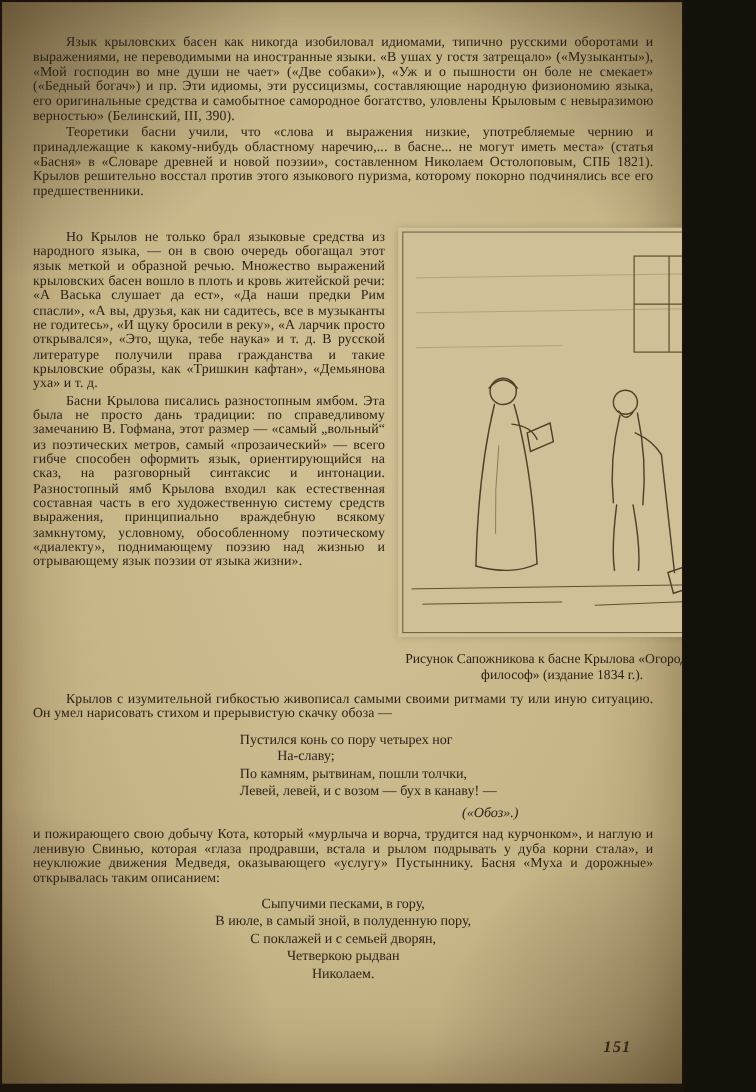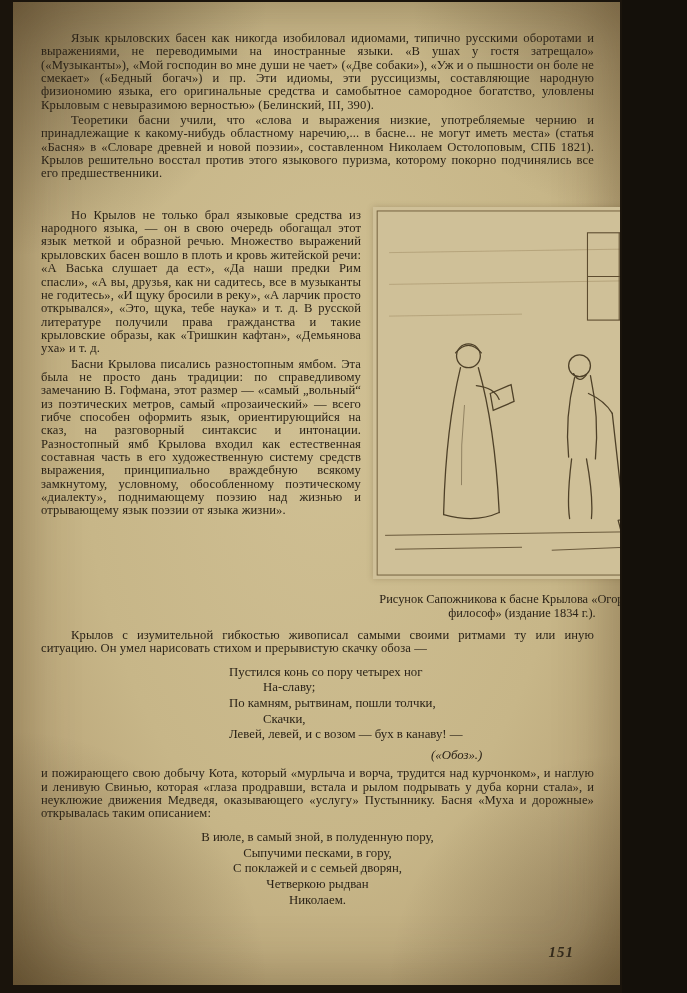--- a/index.html
+++ b/index.html
@@ -4,21 +4,21 @@
 <style>
   * { margin: 0; padding: 0; box-sizing: border-box; }
   html, body { width: 687px; height: 993px; }
   body {
     background: #14100a;
     font-family: "Liberation Serif", "DejaVu Serif", serif;
     overflow: hidden;
   }
   .scan {
     width: 622px; height: 993px;
-    padding: 2px 2px 8px 13px;
+    padding: 2px 2px 8px 2px;
     background: #1a140c;
   }
   .page {
     position: relative;
     width: 100%; height: 100%;
     padding: 28px 26px 14px 28px;
     color: #2b2318;
     background:
       radial-gradient(circle at 0% 0%, rgba(46,32,14,0.45), rgba(46,32,14,0) 22%),
       radial-gradient(circle at 100% 0%, rgba(46,32,14,0.28), rgba(46,32,14,0) 18%),
@@ -158,30 +158,29 @@
         <div class="caption">Рисунок Сапожникова к басне Крылова «Огородник и философ» (издание 1834 г.).</div>
       </div>
     </div>
 
     <p class="para after-columns">Крылов с изумительной гибкостью живописал самыми своими ритмами ту или иную ситуацию. Он умел нарисовать стихом и прерывистую скачку обоза —</p>
 
     <div class="verse">
       <div class="vline">Пустился конь со пору четырех ног</div>
       <div class="vline ind">На-славу;</div>
       <div class="vline">По камням, рытвинам, пошли толчки,</div>
-      <div class="vline ind">Скачки,</div>
       <div class="vline">Левей, левей, и с возом — бух в канаву! —</div>
       <div class="attr">(«Обоз».)</div>
     </div>
 
     <p class="para no-indent">и пожирающего свою добычу Кота, который «мурлыча и ворча, трудится над курчонком», и наглую и ленивую Свинью, которая «глаза продравши, встала и рылом подрывать у дуба корни стала», и неуклюжие движения Медведя, оказывающего «услугу» Пустыннику. Басня «Муха и дорожные» открывалась таким описанием:</p>
 
     <div class="verse-centered">
+      <div class="vline">Сыпучими песками, в гору,</div>
       <div class="vline">В июле, в самый зной, в полуденную пору,</div>
-      <div class="vline">Сыпучими песками, в гору,</div>
       <div class="vline">С поклажей и с семьей дворян,</div>
       <div class="vline">Четверкою рыдван</div>
       <div class="vline">Николаем.</div>
     </div>
 
     <div class="page-number">151</div>
 
   </div>
 </div>
 

